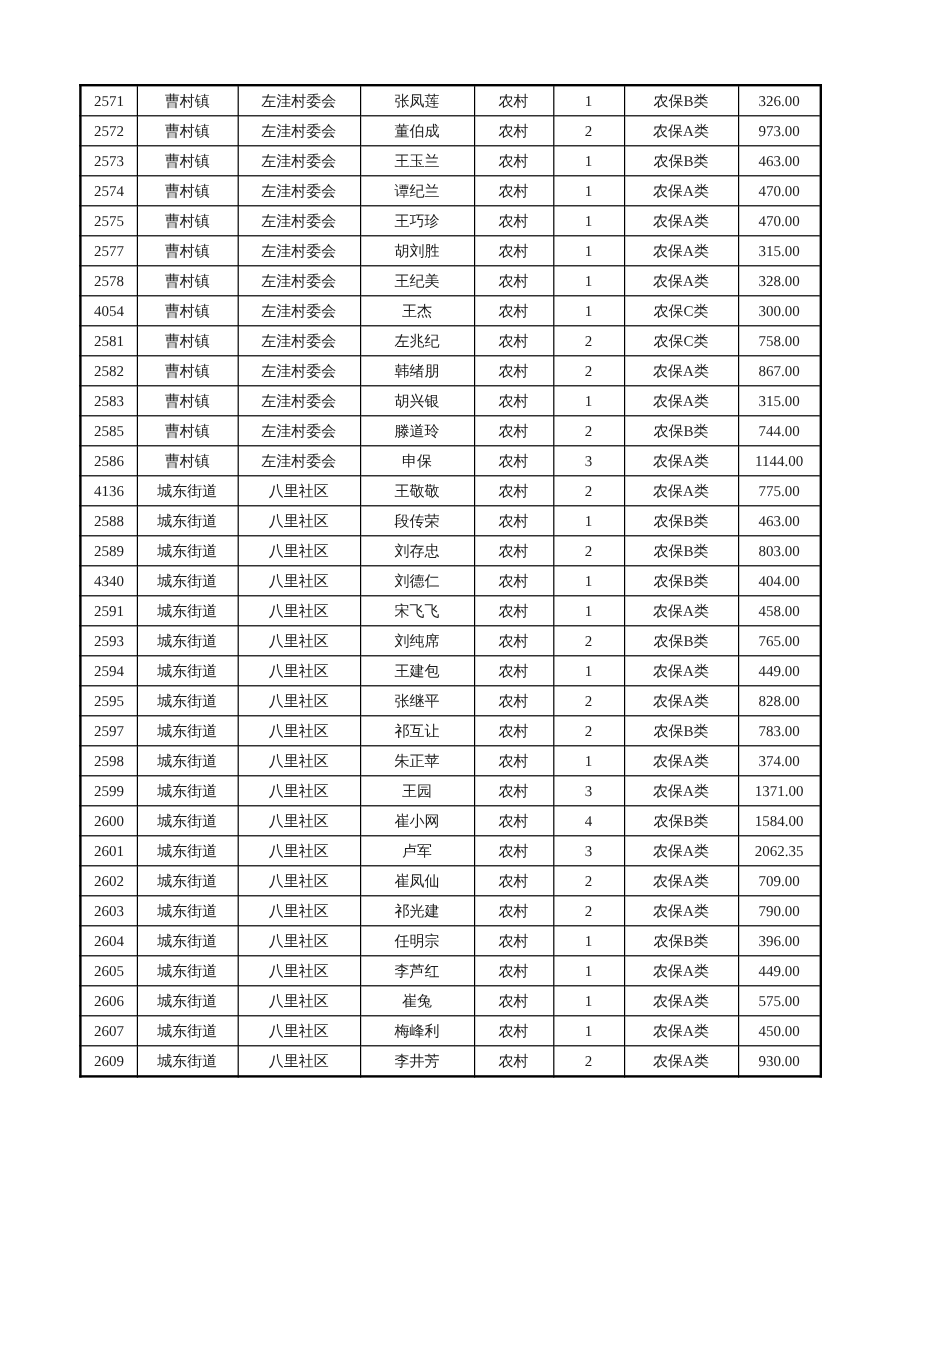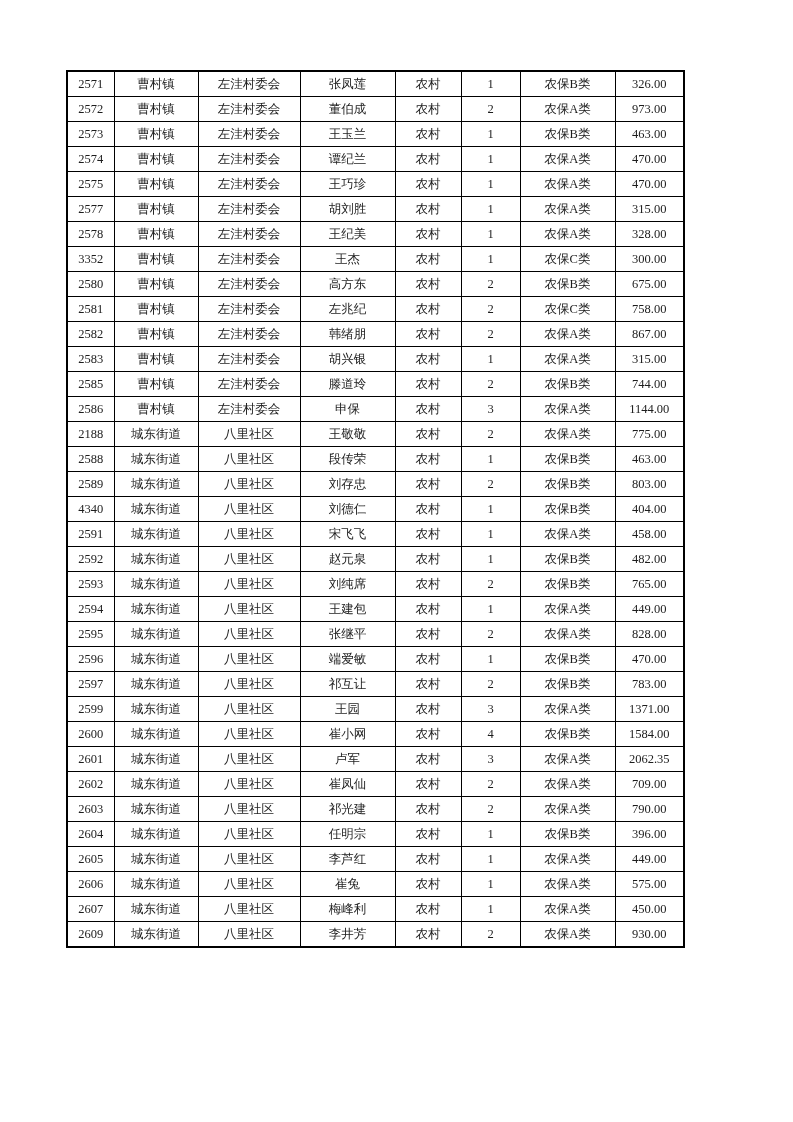--- a/index.html
+++ b/index.html
@@ -125,40 +125,30 @@
           <td>2578</td>
           <td>曹村镇</td>
           <td>左洼村委会</td>
           <td>王纪美</td>
           <td>农村</td>
           <td>1</td>
           <td>农保A类</td>
           <td>328.00</td>
         </tr>
         <tr>
-          <td>3352</td>
+          <td>4054</td>
           <td>曹村镇</td>
           <td>左洼村委会</td>
           <td>王杰</td>
           <td>农村</td>
           <td>1</td>
           <td>农保C类</td>
           <td>300.00</td>
         </tr>
         <tr>
-          <td>2580</td>
-          <td>曹村镇</td>
-          <td>左洼村委会</td>
-          <td>高方东</td>
-          <td>农村</td>
-          <td>2</td>
-          <td>农保B类</td>
-          <td>675.00</td>
-        </tr>
-        <tr>
           <td>2581</td>
           <td>曹村镇</td>
           <td>左洼村委会</td>
           <td>左兆纪</td>
           <td>农村</td>
           <td>2</td>
           <td>农保C类</td>
           <td>758.00</td>
         </tr>
         <tr>
@@ -195,21 +185,21 @@
           <td>2586</td>
           <td>曹村镇</td>
           <td>左洼村委会</td>
           <td>申保</td>
           <td>农村</td>
           <td>3</td>
           <td>农保A类</td>
           <td>1144.00</td>
         </tr>
         <tr>
-          <td>2188</td>
+          <td>4136</td>
           <td>城东街道</td>
           <td>八里社区</td>
           <td>王敬敬</td>
           <td>农村</td>
           <td>2</td>
           <td>农保A类</td>
           <td>775.00</td>
         </tr>
         <tr>
           <td>2588</td>
@@ -245,30 +235,20 @@
           <td>2591</td>
           <td>城东街道</td>
           <td>八里社区</td>
           <td>宋飞飞</td>
           <td>农村</td>
           <td>1</td>
           <td>农保A类</td>
           <td>458.00</td>
         </tr>
         <tr>
-          <td>2592</td>
-          <td>城东街道</td>
-          <td>八里社区</td>
-          <td>赵元泉</td>
-          <td>农村</td>
-          <td>1</td>
-          <td>农保B类</td>
-          <td>482.00</td>
-        </tr>
-        <tr>
           <td>2593</td>
           <td>城东街道</td>
           <td>八里社区</td>
           <td>刘纯席</td>
           <td>农村</td>
           <td>2</td>
           <td>农保B类</td>
           <td>765.00</td>
         </tr>
         <tr>
@@ -285,38 +265,38 @@
           <td>2595</td>
           <td>城东街道</td>
           <td>八里社区</td>
           <td>张继平</td>
           <td>农村</td>
           <td>2</td>
           <td>农保A类</td>
           <td>828.00</td>
         </tr>
         <tr>
-          <td>2596</td>
-          <td>城东街道</td>
-          <td>八里社区</td>
-          <td>端爱敏</td>
-          <td>农村</td>
-          <td>1</td>
-          <td>农保B类</td>
-          <td>470.00</td>
-        </tr>
-        <tr>
           <td>2597</td>
           <td>城东街道</td>
           <td>八里社区</td>
           <td>祁互让</td>
           <td>农村</td>
           <td>2</td>
           <td>农保B类</td>
           <td>783.00</td>
+        </tr>
+        <tr>
+          <td>2598</td>
+          <td>城东街道</td>
+          <td>八里社区</td>
+          <td>朱正苹</td>
+          <td>农村</td>
+          <td>1</td>
+          <td>农保A类</td>
+          <td>374.00</td>
         </tr>
         <tr>
           <td>2599</td>
           <td>城东街道</td>
           <td>八里社区</td>
           <td>王园</td>
           <td>农村</td>
           <td>3</td>
           <td>农保A类</td>
           <td>1371.00</td>

